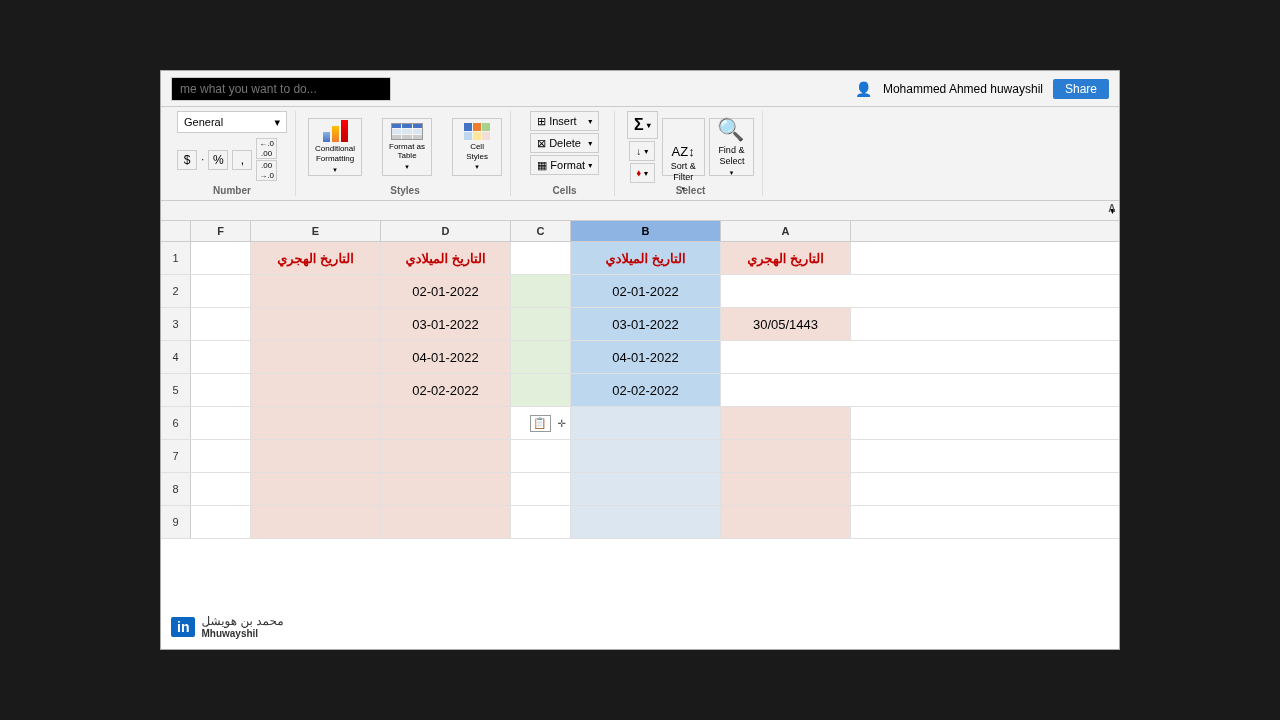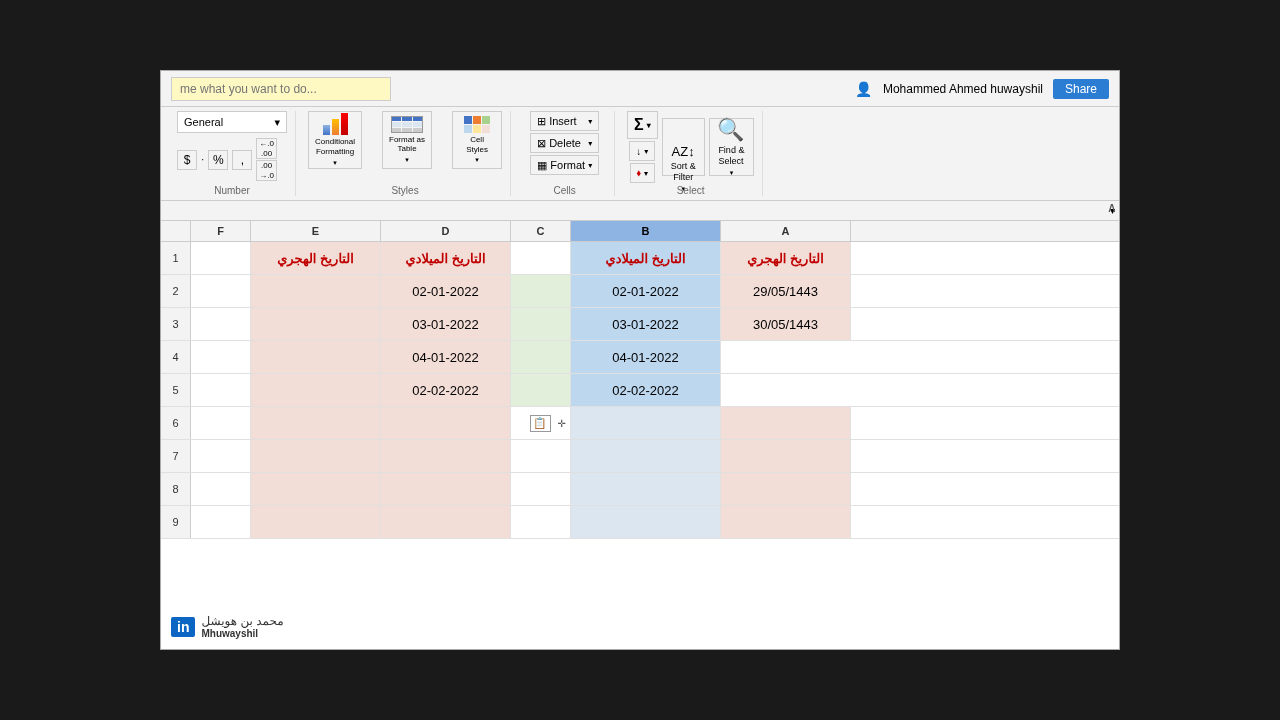--- a/index.html
+++ b/index.html
@@ -28,21 +28,21 @@
     .top-bar {
       background: #f3f3f3;
       border-bottom: 1px solid #ccc;
       padding: 4px 10px;
       display: flex;
       align-items: center;
       justify-content: space-between;
       height: 36px;
     }
     .search-box {
-      background: #fef9c3;
+      background: #000000;
       border: 1px solid #ccc;
       padding: 2px 8px;
       font-size: 12px;
       color: #888;
       width: 220px;
       height: 24px;
     }
     .user-area {
       display: flex;
       align-items: center;
@@ -79,20 +79,21 @@
       min-width: 80px;
     }
     .ribbon-group:last-child { border-right: none; }
 
     .ribbon-group-label {
       font-size: 10px;
       color: #666;
       margin-top: auto;
       padding-top: 2px;
       text-align: center;
+      font-weight: bold;
     }
 
     
     .number-group {
       min-width: 120px;
     }
     .number-format-dropdown {
       background: #fff;
       border: 1px solid #ccc;
       padding: 2px 6px;
@@ -395,21 +396,21 @@
           <div class="decimal-btns">
             <button class="decimal-btn" style="font-size:8px;">←.0<br>.00</button>
             <button class="decimal-btn" style="font-size:8px;">.00<br>→.0</button>
           </div>
         </div>
       </div>
       <div class="ribbon-group-label">Number</div>
     </div>
 
     <div class="ribbon-group styles-group">
-      <div style="display:flex; gap:20px; flex:1; align-items:flex-start;">
+      <div style="display:flex; gap:20px; flex:1; align-items:center;">
 
         <button class="ribbon-btn-large">
           <div class="bar-chart-mini">
             <div class="bar-mini" style="height:10px;"></div>
             <div class="bar-mini" style="height:16px; background:linear-gradient(to top,#ed7d31,#ffc000);"></div>
             <div class="bar-mini" style="height:22px; background:linear-gradient(to top,#c00000,#ff0000);"></div>
           </div>
           <div style="font-size:8px; text-align:center; line-height:1.2;">Conditional<br>Formatting</div>
           <span style="font-size:7px;">▾</span>
         </button>
@@ -493,21 +494,21 @@
           <button class="edit-btn-large">
             <div style="display:flex; align-items:center; font-size:13px;margin-top:43px;">AZ↕</div>
             <span style="font-size:9px; text-align:center; line-height:1.2;">Sort &amp;<br>Filter</span>
             <span style="font-size:7px;">▾</span>
           </button>
         </div>
 
         <div style="display:flex; flex-direction:column; align-items:center;">
           <button class="edit-btn-large">
             <span style="font-size:22px;">🔍</span>
-            <span style="font-size:9px; text-align:left; line-height:1.2;">Find &amp;<br>Select</span>
+            <span style="font-size:9px; text-align:right; line-height:1.2;">Find &amp;<br>Select</span>
             <span style="font-size:7px;">▾</span>
           </button>
         </div>
       </div>
       <div class="ribbon-group-label">Select</div>
     </div>
 
     <span class="ribbon-collapse">∧</span>
   </div>
 
@@ -547,21 +548,20 @@
         </div>
       </div>
 
       <div class="grid-row">
         <div class="row-num">2</div>
         <div class="cell" style="width:60px; background:#fff;"></div>
         <div class="cell bg-pink" style="width:130px;"></div>
         <div class="cell bg-pink ltr" style="width:130px;">02-01-2022</div>
         <div class="cell bg-green" style="width:60px;"></div>
         <div class="cell bg-selected ltr" style="width:150px;">02-01-2022</div>
-        <div class="cell bg-pink ltr" style="width:130px;">29/05/1443</div>
       </div>
 
       <div class="grid-row">
         <div class="row-num">3</div>
         <div class="cell" style="width:60px; background:#fff;"></div>
         <div class="cell bg-pink" style="width:130px;"></div>
         <div class="cell bg-pink ltr" style="width:130px;">03-01-2022</div>
         <div class="cell bg-green" style="width:60px;"></div>
         <div class="cell bg-selected ltr" style="width:150px;">03-01-2022</div>
         <div class="cell bg-pink ltr" style="width:130px;">30/05/1443</div>

